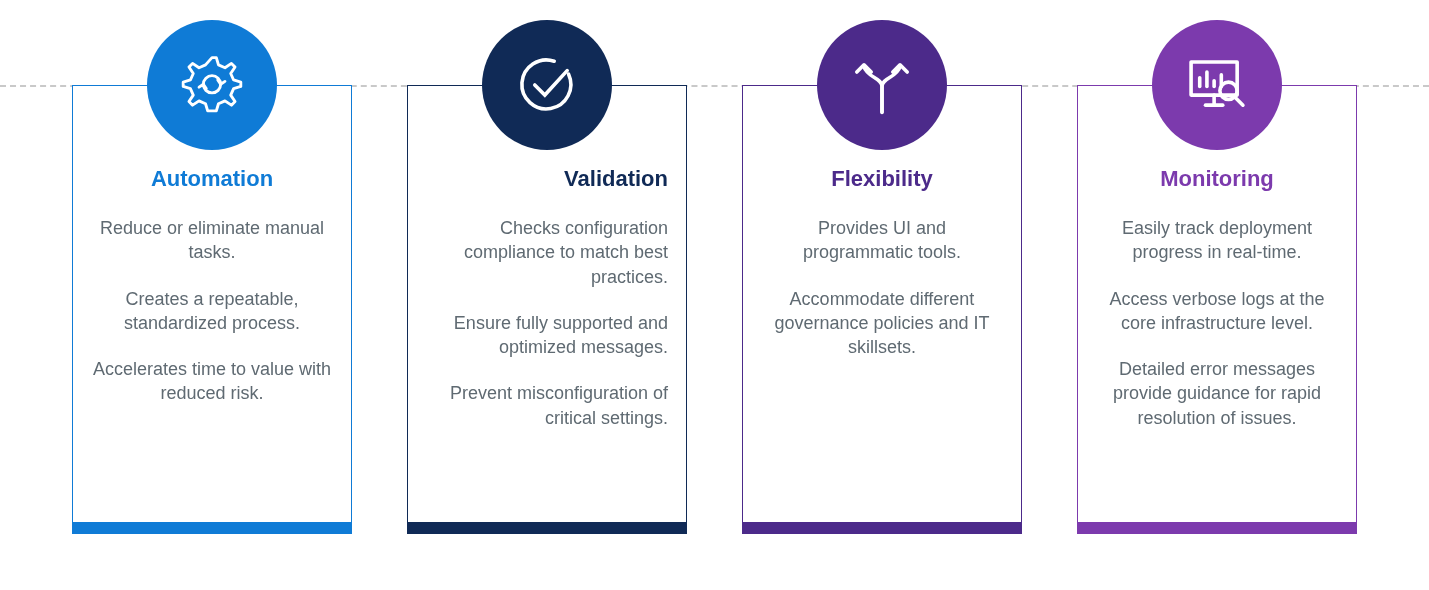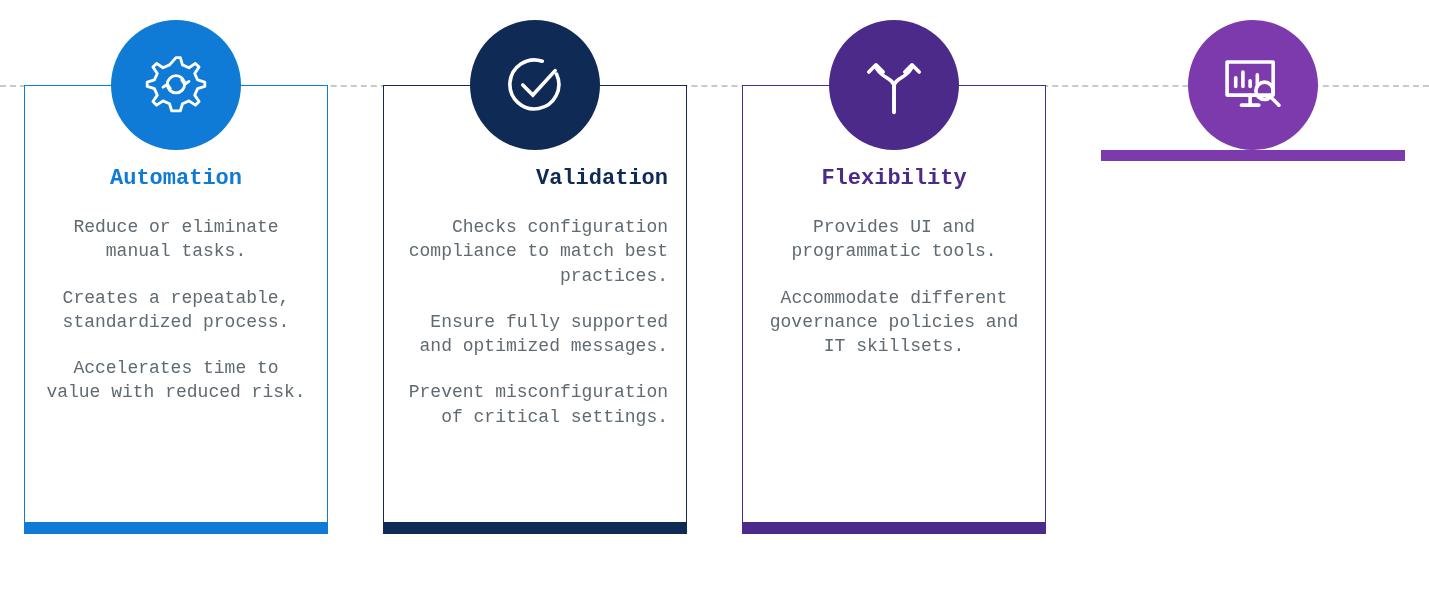--- a/index.html
+++ b/index.html
@@ -23,25 +23,24 @@
   .cards {
     position: relative;
     display: flex;
     justify-content: center;
     gap: 55px;
     padding-top: 20px;
     z-index: 2;
   }
   .card {
     position: relative;
-    width: 304px;
+    width: 280px;
     display: flex;
     flex-direction: column;
     align-items: center;
-    font-family: Liberation Mono, monospace;
   }
   .icon-circle {
     width: 130px;
     height: 130px;
     border-radius: 50%;
     display: flex;
     align-items: center;
     justify-content: center;
     position: relative;
     z-index: 3;
@@ -172,16 +171,22 @@
           <path d="M26 52 L26 40"></path>
           <path d="M36 52 L36 32"></path>
           <path d="M46 52 L46 44"></path>
           <path d="M56 52 L56 36"></path>
 
           <circle cx="66" cy="58" r="12"></circle>
           <path d="M75 67 L86 78"></path>
         </g>
       </svg>
     </div>
+    <div class="card-body">
+      <div class="card-title">Monitoring</div>
+      <div class="card-paragraph">Easily track deployment progress in real-time.</div>
+      <div class="card-paragraph">Access verbose logs at the core infrastructure level.</div>
+      <div class="card-paragraph">Detailed error messages provide guidance for rapid resolution of issues.</div>
+    </div>
     <div class="card-underbar"></div>
   </div>
 
 </div>
 
 </body></html>

